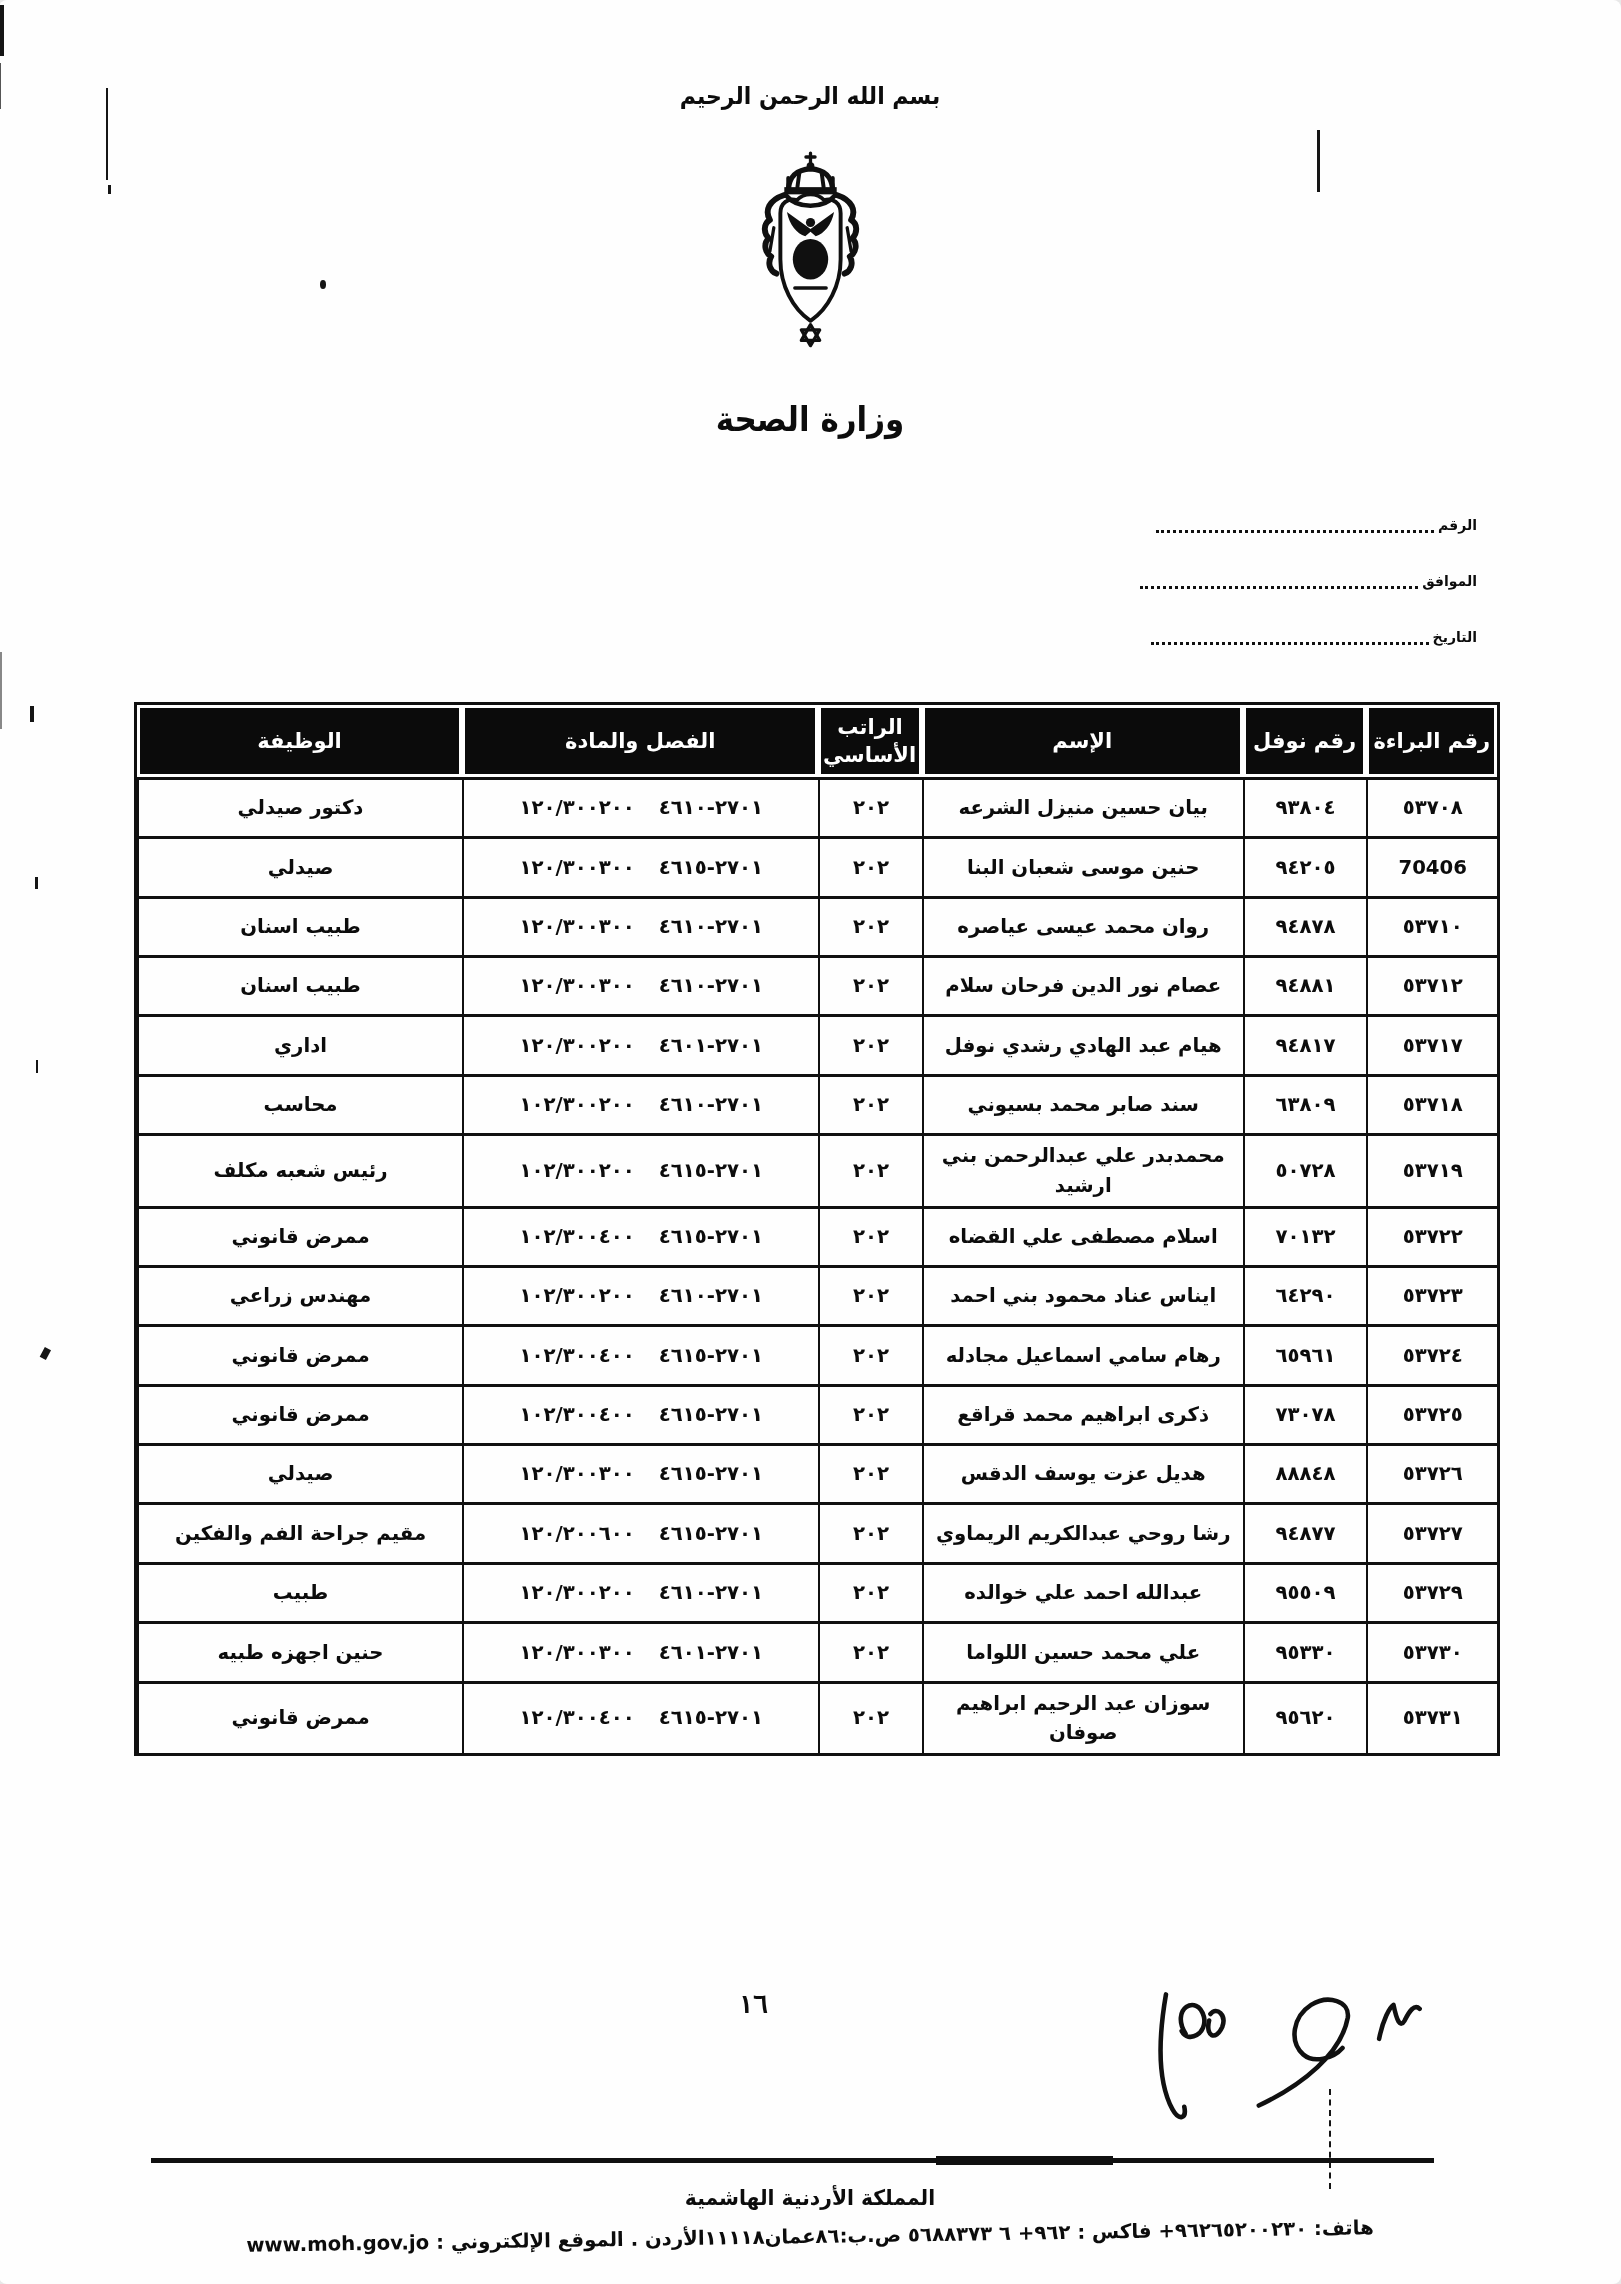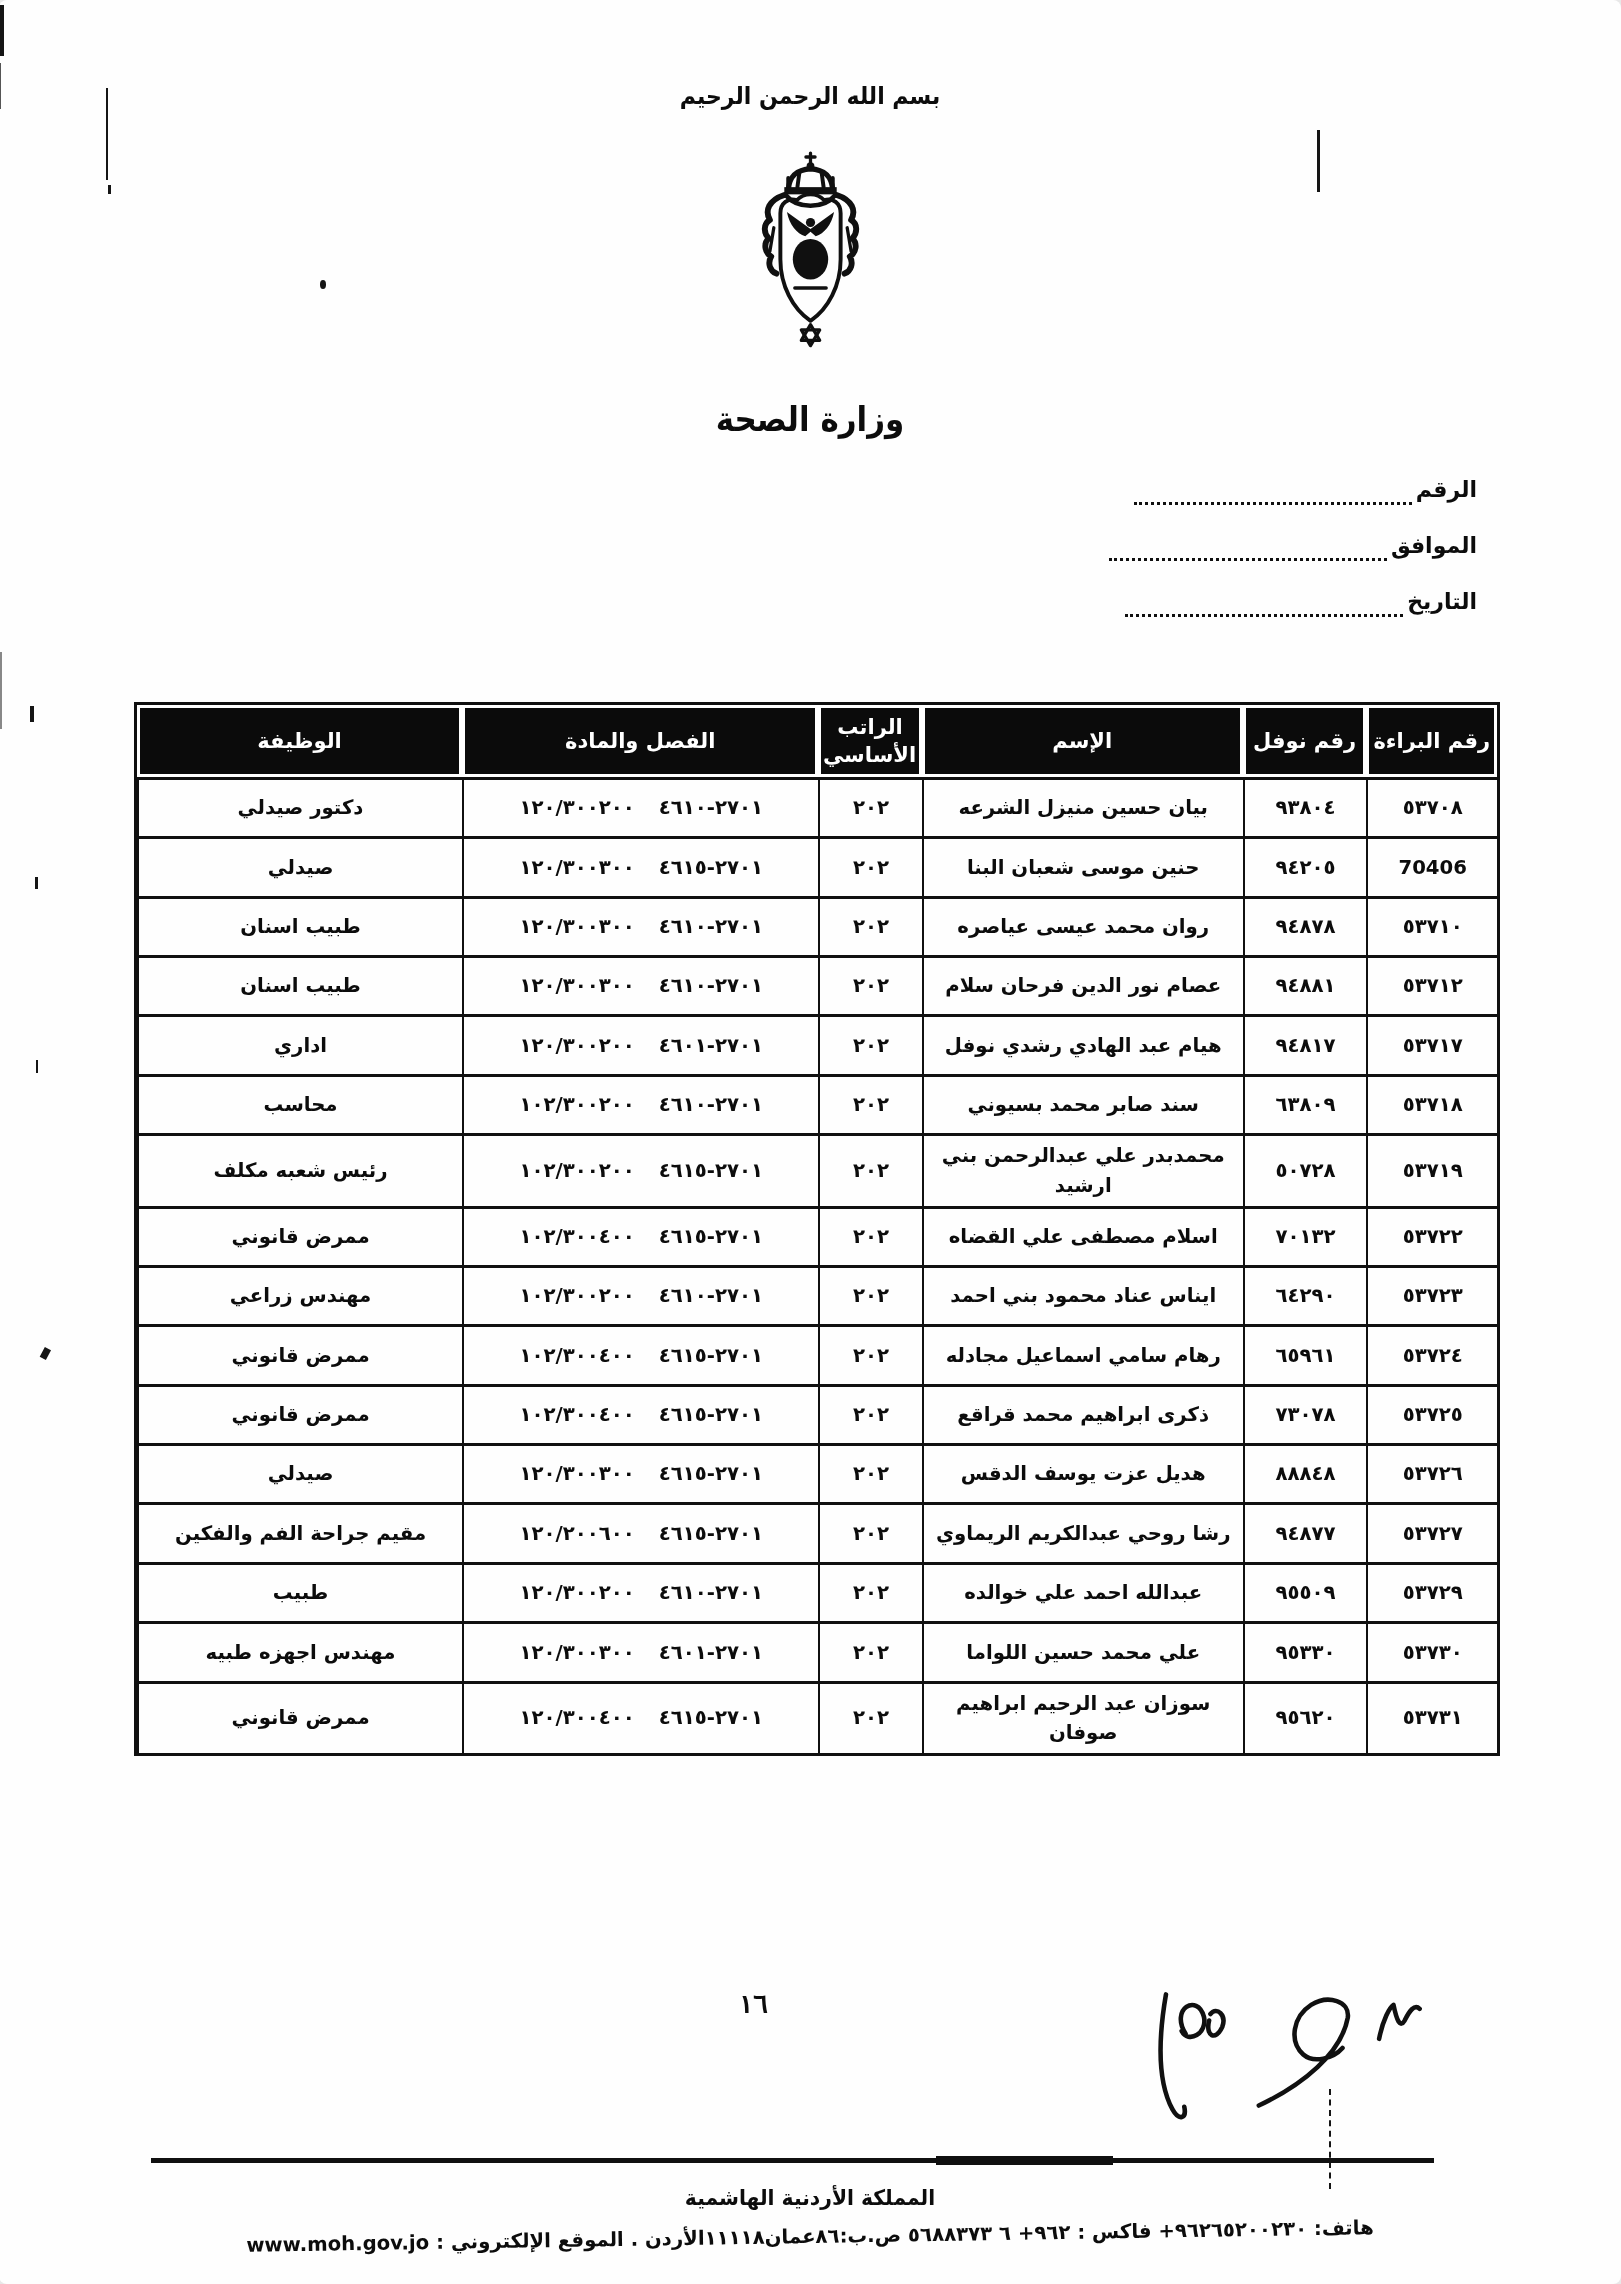--- a/index.html
+++ b/index.html
@@ -12,21 +12,21 @@
   .bismillah {
     position:absolute; top:84px; left:0; right:0; text-align:center;
     font-size:22px; letter-spacing:-0.7px; transform:scaleY(1.05);
   }
   .emblem { position:absolute; top:149px; left:746px; }
   .ministry-title {
     position:absolute; top:401px; left:0; right:0; text-align:center;
     font-size:31px; transform:scaleY(1.1);
   }
   .ref-fields { position:absolute; top:477px; right:144px; width:406px; }
-  .ref-row { display:flex; height:56px; font-size:22px; }
+  .ref-row { display:flex; align-items:flex-end; height:56px; font-size:14px; }
   .ref-row .ref-label { white-space:nowrap; padding-left:3.9px; }
   .ref-row .dots-line {
     display:inline-block; width:278px; height:25px;
     border-bottom:3.3px dotted #101010;
   }
   table.doc-table {
     position:absolute; top:702px; right:121px; width:1366px;
     border:3.3px solid #101010; border-collapse:separate; border-spacing:0;
     table-layout:fixed; background:#fefefe;
   }
@@ -248,21 +248,21 @@
           <td class="num">٢٠٢</td>
           <td class="num chapter">١٢٠/٣٠٠٢٠٠ ٤٦١٠-٢٧٠١</td>
           <td>طبيب</td>
         </tr>
         <tr>
           <td class="num">٥٣٧٣٠</td>
           <td class="num">٩٥٣٣٠</td>
           <td>علي محمد حسين اللواما</td>
           <td class="num">٢٠٢</td>
           <td class="num chapter">١٢٠/٣٠٠٣٠٠ ٤٦٠١-٢٧٠١</td>
-          <td>مهندس اجهزه طبيه</td>
+          <td>حنين اجهزه طبيه</td>
         </tr>
         <tr>
           <td class="num">٥٣٧٣١</td>
           <td class="num">٩٥٦٢٠</td>
           <td>سوزان عبد الرحيم ابراهيم صوفان</td>
           <td class="num">٢٠٢</td>
           <td class="num chapter">١٢٠/٣٠٠٤٠٠ ٤٦١٥-٢٧٠١</td>
           <td>ممرض قانوني</td>
         </tr>
       </tbody>

